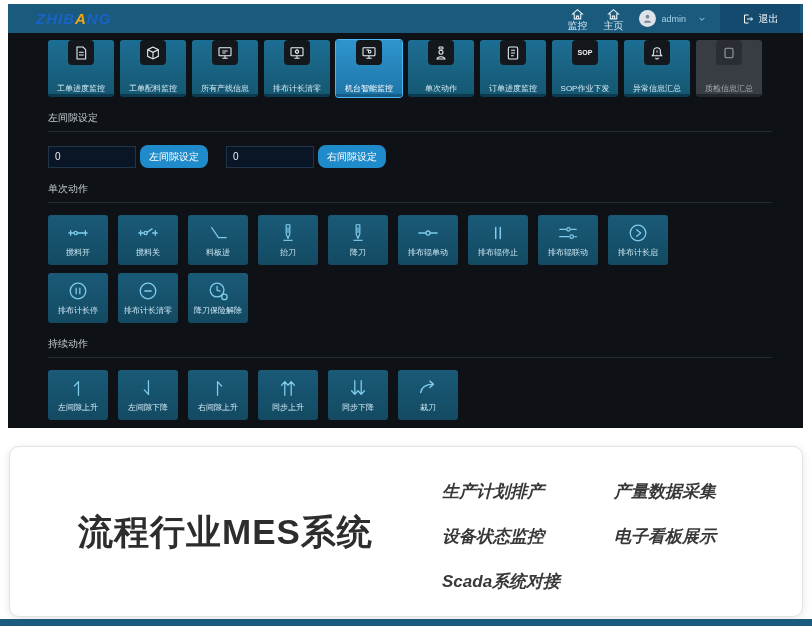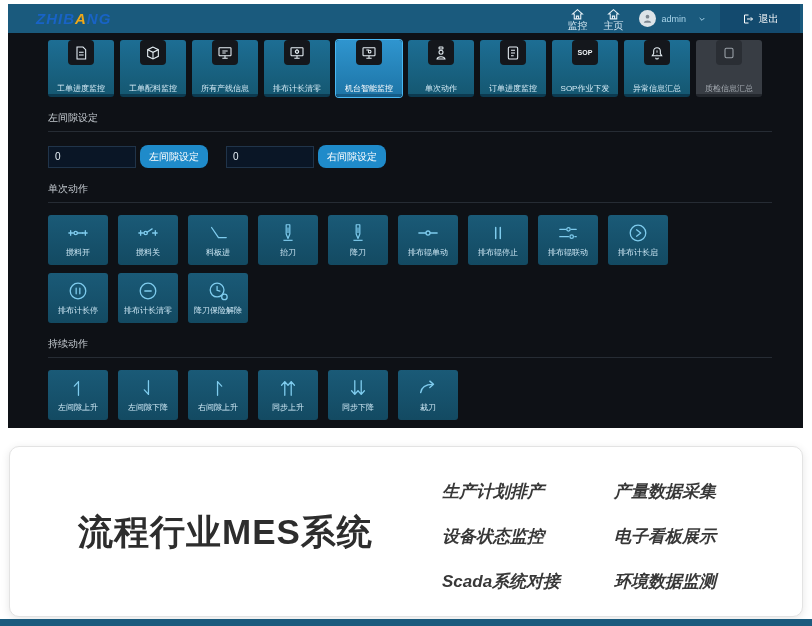--- a/index.html
+++ b/index.html
@@ -374,17 +374,16 @@
 </div>
 
 <div class="footer-card">
   <div class="card-title">流程行业MES系统</div>
   <ul class="features">
     <li>生产计划排产</li>
     <li>产量数据采集</li>
     <li>设备状态监控</li>
     <li>电子看板展示</li>
     <li>Scada系统对接</li>
-    <li>环境数据监测</li>
   </ul>
 </div>
 
 <div class="bottom-bar"></div>
 
 </body></html>

